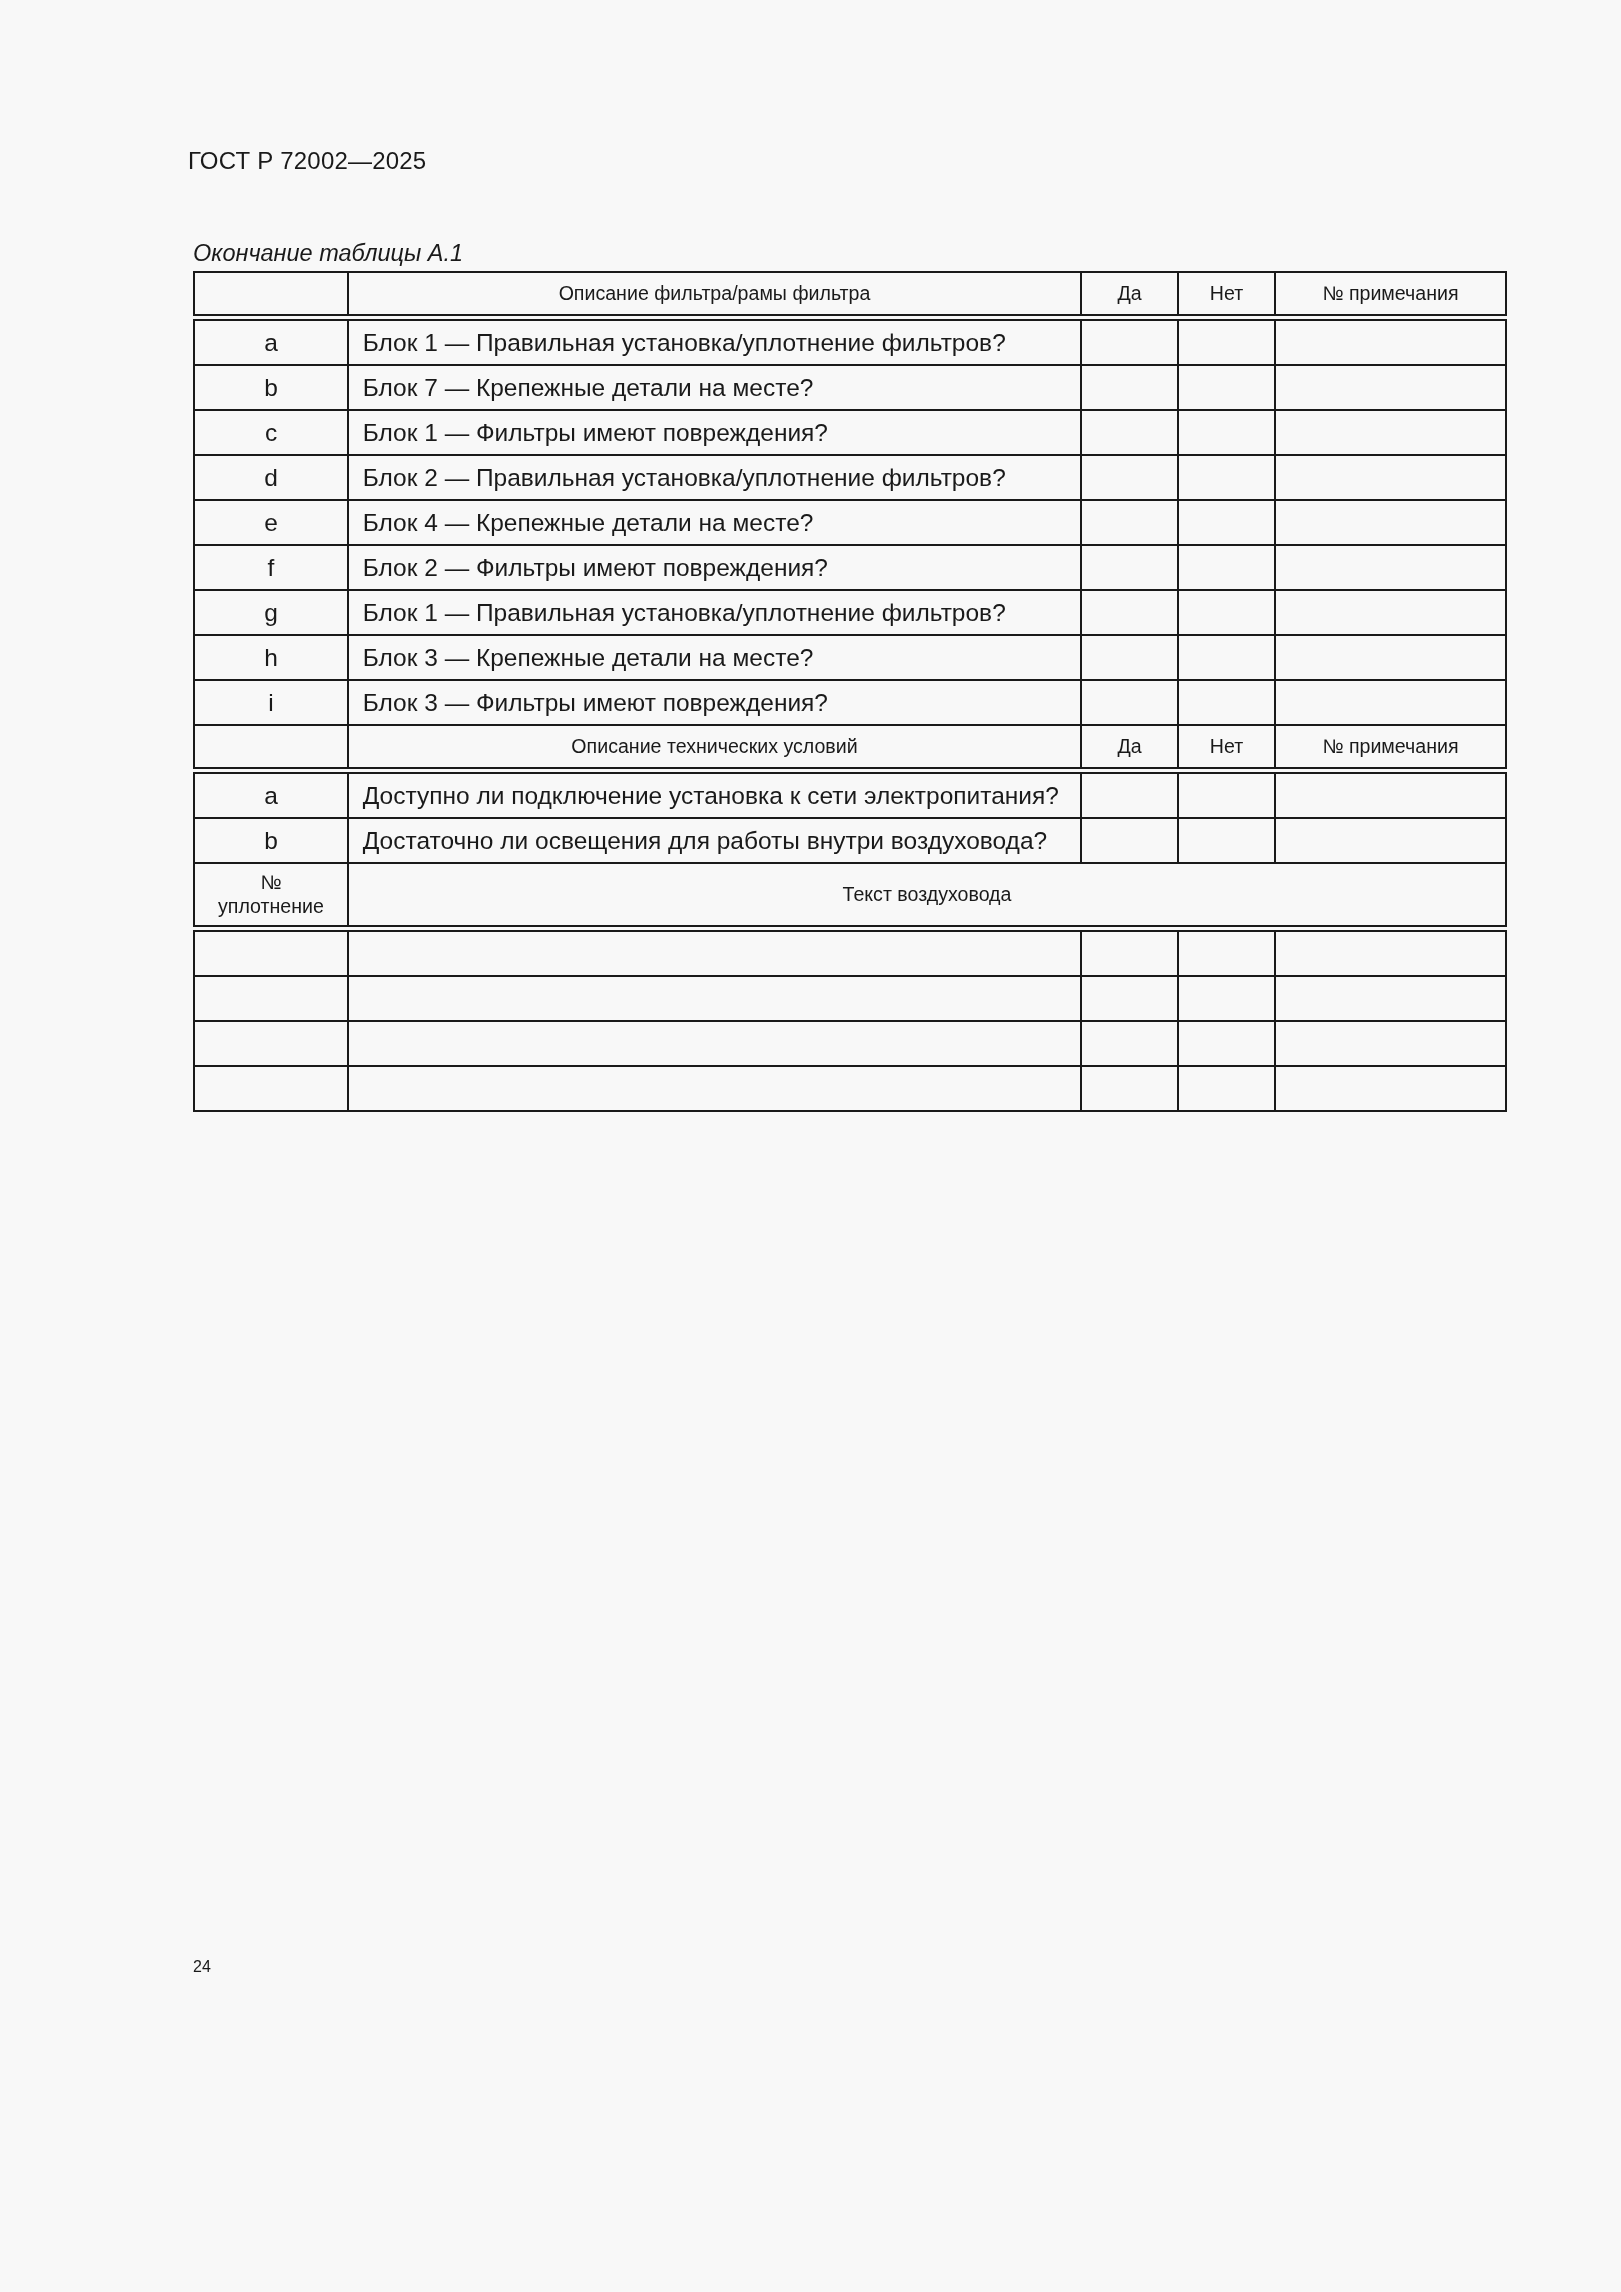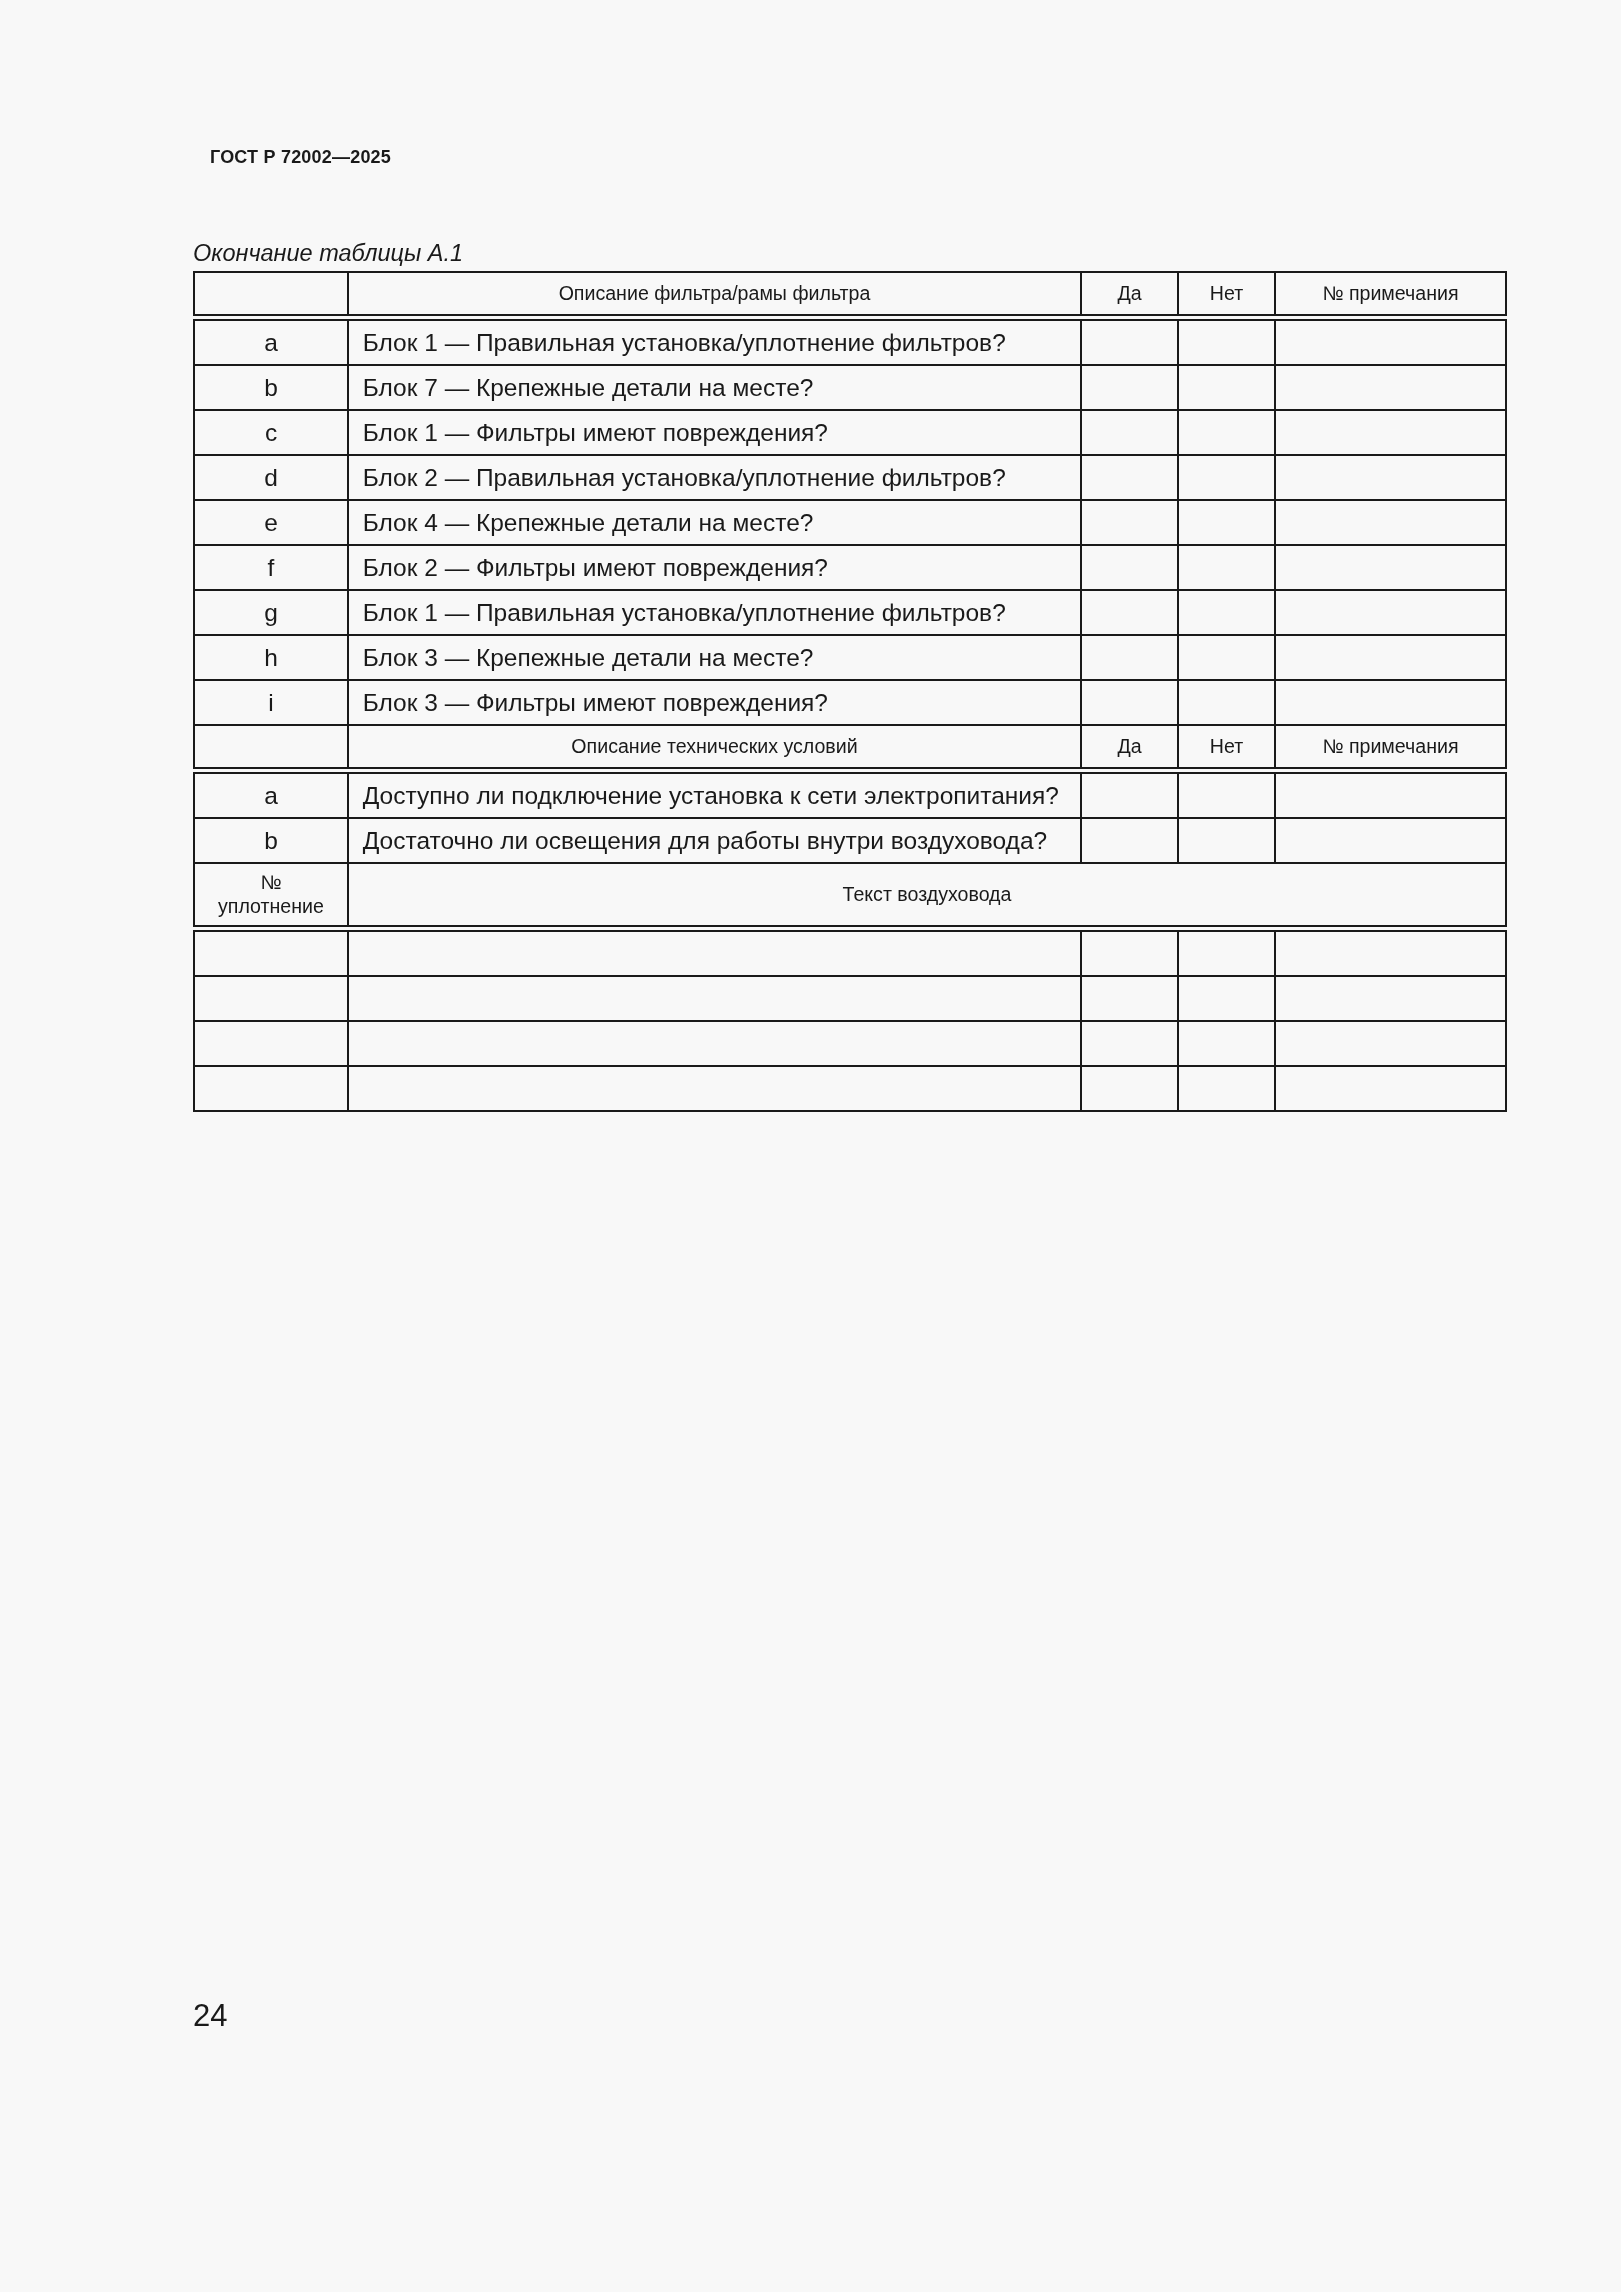--- a/index.html
+++ b/index.html
@@ -5,30 +5,30 @@
   html, body { margin: 0; padding: 0; }
   body {
     width: 1621px; height: 2293px;
     background: #f8f8f8;
     position: relative;
     font-family: "Liberation Sans", sans-serif;
     color: #1a1a1a;
     overflow: hidden;
   }
   .doc-header {
-    position: absolute; left: 210px; top: 147px;
-    font-size: 18px; font-weight: bold; letter-spacing: 0.2px;
+    position: absolute; left: 188px; top: 147px;
+    font-size: 24px; font-weight: normal; letter-spacing: 0.2px;
   }
   .caption {
     position: absolute; left: 193px; top: 225px;
     font-size: 23.5px; font-style: italic; margin-top: 15px;
   }
   .page-number {
-    position: absolute; left: 193px; top: 1998px;
-    font-size: 31px;
+    position: absolute; left: 193px; top: 1958px;
+    font-size: 16px;
   }
   table.form {
     position: absolute; left: 193px; top: 271px;
     width: 1312px;
     border-collapse: collapse;
     table-layout: fixed;
   }
   table.form td {
     border: 2.9px solid #1a1a1a;
     padding: 0;

